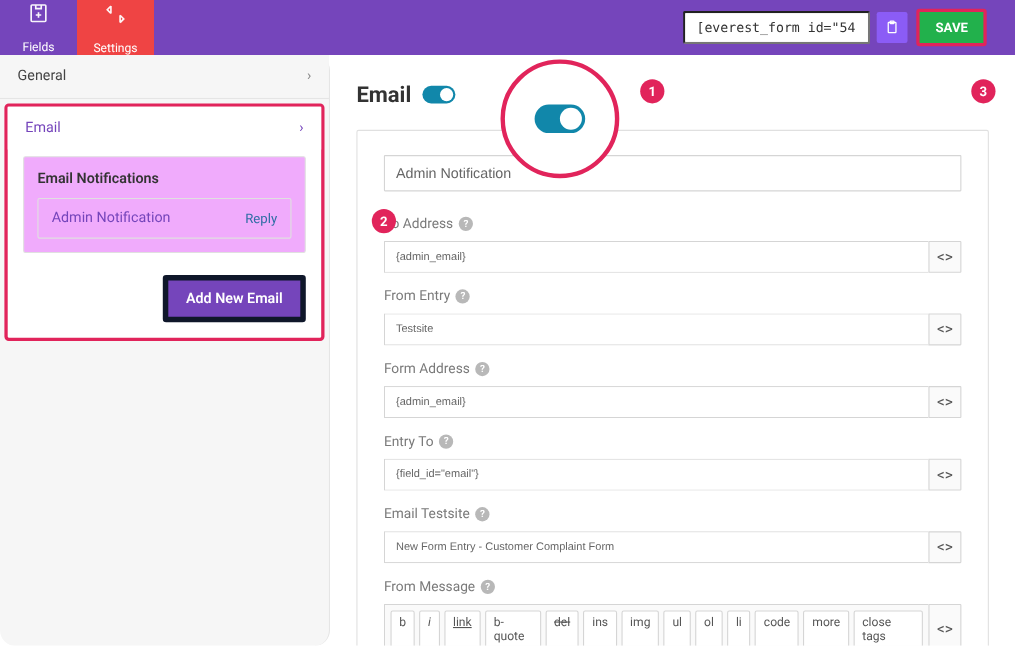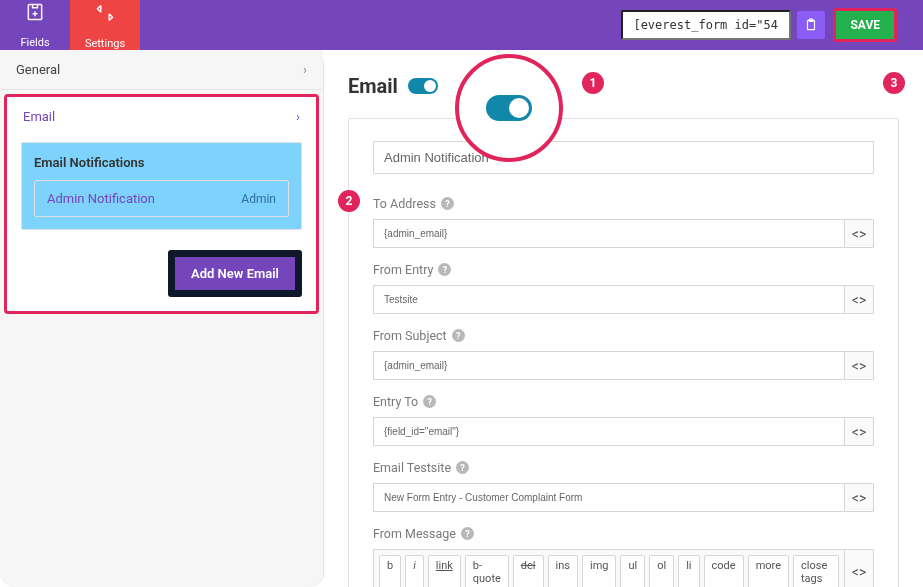--- a/index.html
+++ b/index.html
@@ -11,33 +11,33 @@
 .topbar-tab.active { background: #ef4444; justify-content: flex-end; }
 .topbar-tab svg { opacity: .95; }
 .topbar-spacer { flex: 1; }
 .shortcode-box { align-self: center; background: #fff; color: #333; font-family: monospace; font-size: 12px; padding: 6px 10px; border-radius: 2px; width: 170px; }
 .copy-btn { align-self: center; margin: 0 8px 0 6px; width: 28px; height: 28px; background: #8b5cf6; border-radius: 2px; display: flex; align-items: center; justify-content: center; cursor: pointer; }
 .save-btn { align-self: center; margin-right: 26px; background: #22b14c; color: #fff; font-weight: 700; font-size: 12px; padding: 7px 14px; border-radius: 3px; cursor: pointer; border: 3px solid #e1245b; }
 
 .body-row { display: flex; height: calc(587px - 50px); }
 
 
-.sidebar { width: 324px; background: #f6f6f6; border-right: 1px solid #e5e5e5; padding: 0; position: relative; border-radius: 14px; }
+.sidebar { width: 300px; background: #f6f6f6; border-right: 1px solid #e5e5e5; padding: 0; position: relative; border-radius: 14px; }
 .side-item { padding: 12px 16px; border-bottom: 1px solid #e5e5e5; display: flex; justify-content: space-between; align-items: center; color: #444; font-size: 13px; cursor: pointer; background: #f6f6f6; }
 .side-item .chev { color: #888; }
 .email-panel-wrap { border: 3px solid #e1245b; margin: 4px; border-radius: 4px; padding-bottom: 8px; background: #fff; }
 .email-panel-wrap .side-item { color: #7545bb; background: #fff; border-bottom: none; }
 .email-panel-wrap .side-item .chev { color: #7545bb; }
-.notif-box { margin: 6px 14px 14px 14px; border: 1px solid #e0e0e0; border-radius: 2px; padding: 12px; background: #7dd3fc; }
+.notif-box { margin: 6px 14px 14px 14px; border: 1px solid #e0e0e0; border-radius: 2px; padding: 12px; background: #f0abfc; }
 .notif-title { font-weight: 600; color: #333; font-size: 13px; margin-bottom: 10px; }
 .notif-row { border: 1px solid #e0e0e0; border-radius: 2px; padding: 10px 12px; display: flex; justify-content: space-between; align-items: center; }
 .notif-row a:first-child { color: #7545bb; text-decoration: none; font-size: 13px; }
 .notif-row a:last-child { color: #2e6da4; text-decoration: none; font-size: 12px; }
 .addnew-wrap { text-align: right; padding: 6px 14px 6px 0; }
-.addnew-btn { display: inline-block; background: #7545bb; color: #fff; font-size: 13px; font-weight: 600; padding: 9px 16px; border-radius: 3px; border: 7px solid #0f172a; cursor: pointer; }
+.addnew-btn { display: inline-block; background: #7545bb; color: #fff; font-size: 13px; font-weight: 600; padding: 9px 16px; border-radius: 3px; border: 5px solid #0f172a; cursor: pointer; }
 
 
 .main { flex: 1; padding: 24px 24px 0 24px; position: relative; overflow: hidden; }
 .page-title-row { display: flex; align-items: center; gap: 10px; margin-bottom: 20px; }
 .page-title { font-size: 20px; font-weight: 700; color: #333; }
 .toggle-sm { width: 30px; height: 16px; background: #1187aa; border-radius: 8px; position: relative; cursor: pointer; }
 .toggle-sm::after { content: ""; position: absolute; right: 2px; top: 2px; width: 12px; height: 12px; background: #fff; border-radius: 50%; }
 
 .zoom-circle { position: absolute; left: 455px; top: 54px; width: 108px; height: 108px; background: #fff; border: 4px solid #e1245b; border-radius: 50%; display: flex; align-items: center; justify-content: center; z-index: 10; }
 .toggle-lg { width: 46px; height: 26px; background: #1187aa; border-radius: 13px; position: relative; }
@@ -99,21 +99,21 @@
     </div>
     <div class="email-panel-wrap">
       <div class="side-item">
         <span>Email</span>
         <span class="chev">›</span>
       </div>
       <div class="notif-box">
         <div class="notif-title">Email Notifications</div>
         <div class="notif-row">
           <a>Admin Notification</a>
-          <a>Admin</a>
+          <a>Reply</a>
         </div>
       </div>
       <div class="addnew-wrap">
         <div class="addnew-btn">Add New Email</div>
       </div>
     </div>
   </div>
 
   <div class="main">
     <div class="page-title-row">
@@ -136,21 +136,21 @@
       <div class="field-label">
           <span>From Entry</span>
           <span class="help-ic">?</span>
         </div>
       <div class="input-row">
         <input value="Testsite" style="">
         <div class="tag-btn">&lt;&gt;</div>
       </div>
 
       <div class="field-label">
-          <span>From Subject</span>
+          <span>Form Address</span>
           <span class="help-ic">?</span>
         </div>
       <div class="input-row">
         <input value="{admin_email}" style="">
         <div class="tag-btn">&lt;&gt;</div>
       </div>
 
       <div class="field-label">
           <span>Entry To</span>
           <span class="help-ic">?</span>

